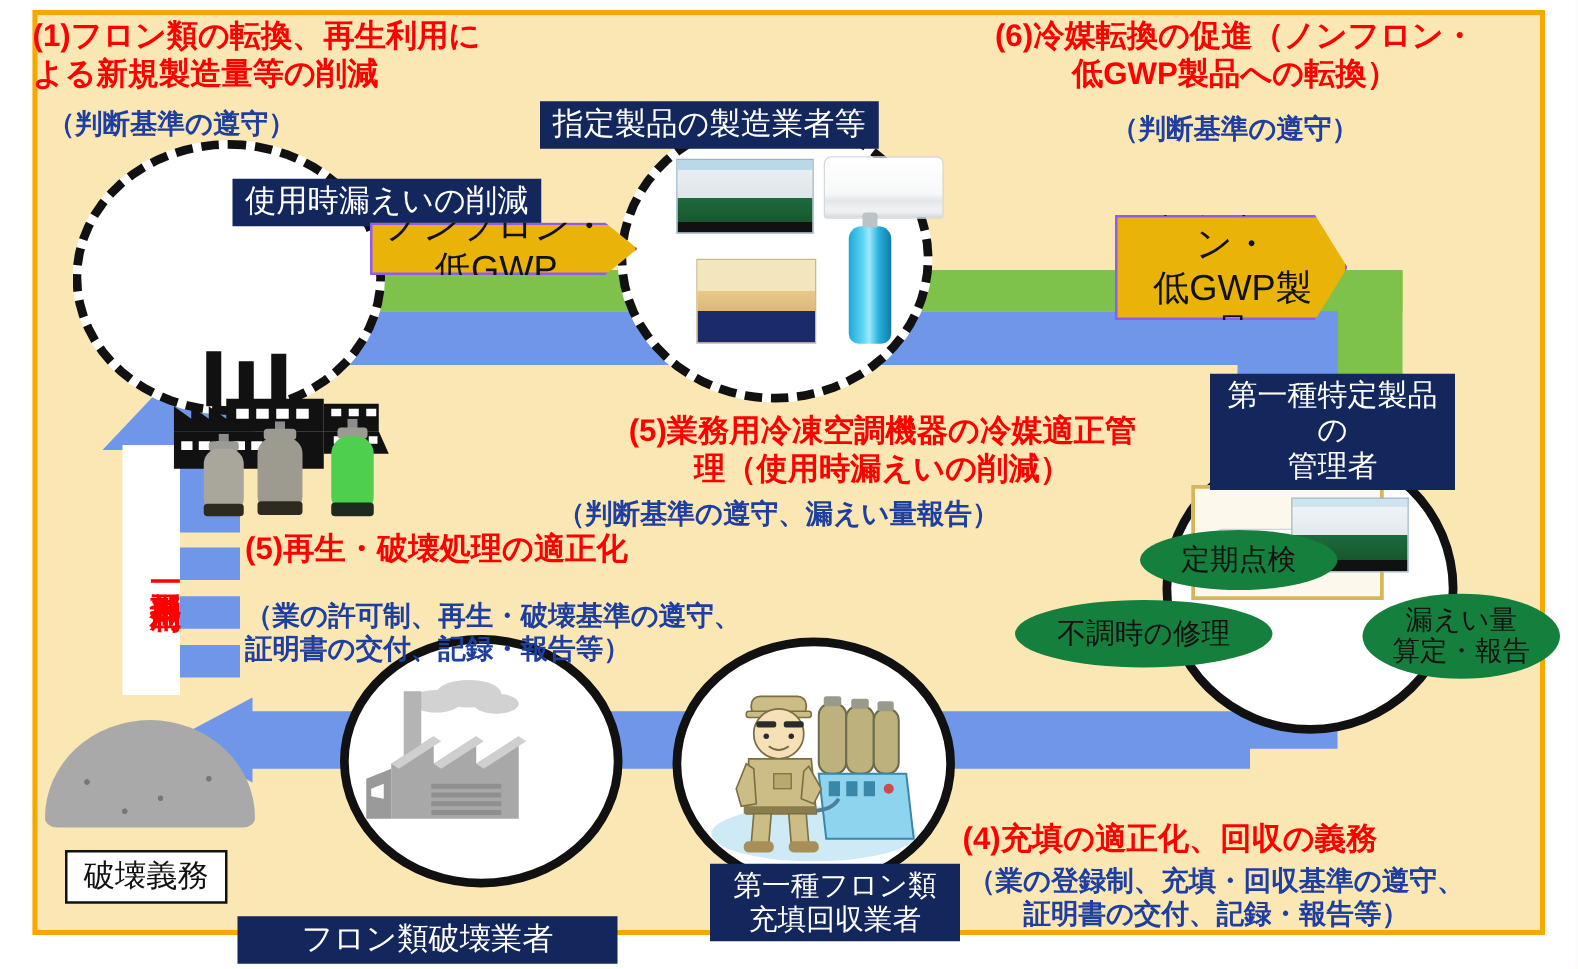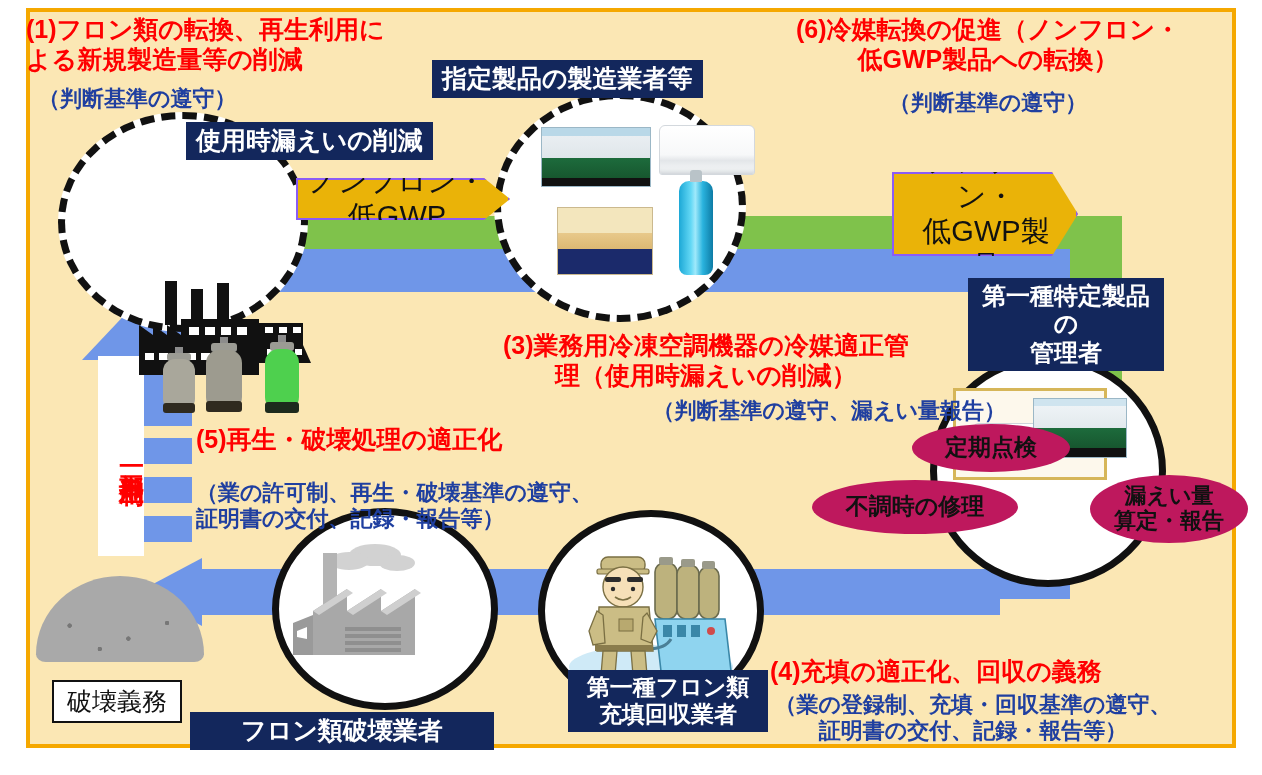--- a/index.html
+++ b/index.html
@@ -113,26 +113,27 @@
   .c-product { left: 494px; top: 92px; width: 238px; height: 216px; }
   .c-manager { left: 930px; top: 355px; width: 222px; height: 218px; }
   .c-destroy { left: 272px; top: 508px; width: 212px; height: 188px; }
   .c-filler { left: 538px; top: 510px; width: 212px; height: 188px; }
 
   
   .navy {
     position: absolute;
     background: #13275c;
     color: #ffffff;
-    font-weight: bold;
+    font-weight: normal;
     text-align: center;
     line-height: 1.18;
     padding: 4px 10px;
     box-sizing: border-box;
     white-space: nowrap;
+    margin-top: 21px;
   }
   .nv-maker  { left: 186px; top: 122px; font-size: 25px; }
   .nv-prod   { left: 432px; top: 60px;  font-size: 25px; }
   .nv-manager{ left: 968px; top: 278px; font-size: 24px; white-space: normal; width: 196px;}
   .nv-recycler { left: 190px; top: 665px; font-size: 25px; }
   .nv-destroyer{ left: 190px; top: 712px; font-size: 25px; width: 304px;}
   .nv-filler { left: 568px; top: 670px; font-size: 23px; white-space: normal; width: 200px;}
 
   
   .wbox {
@@ -164,24 +165,24 @@
     border: 2px solid #8b5cf6;
     clip-path: polygon(0 0, calc(100% - 26px) 0, 100% 50%, calc(100% - 26px) 100%, 0 100%);
   }
   .cv-nonfluoro { left: 296px; top: 178px; width: 214px; height: 42px; }
   .cv-fluoro    { left: 332px; top: 226px; width: 140px; height: 42px; }
   .cv-product   { left: 892px; top: 172px; width: 186px; height: 84px; padding-left: 24px; }
 
   
   .ell {
     position: absolute;
-    background: #be185d;
+    background: #15803d;
     border-radius: 50%;
     color: #111111;
-    font-weight: bold;
+    font-weight: normal;
     display: flex;
     align-items: center;
     justify-content: center;
     text-align: center;
     line-height: 1.12;
   }
   .el-inspect { left: 912px; top: 424px; width: 158px; height: 48px; font-size: 23px; }
   .el-repair  { left: 812px; top: 480px; width: 206px; height: 54px; font-size: 23px; }
   .el-report  { left: 1090px; top: 475px; width: 158px; height: 68px; font-size: 22px; }
 
@@ -196,21 +197,21 @@
     position: absolute;
     color: #1f3fa0;
     font-weight: bold;
     line-height: 1.2;
   }
   .t1       { left: 26px;  top: 14px;  font-size: 25px; }
   .t1sub    { left: 38px;  top: 86px;  font-size: 22px; }
   .t2       { left: 758px; top: 14px;  font-size: 25px; text-align: center; width: 460px;}
   .t2sub    { left: 758px; top: 90px;  font-size: 22px; text-align: center; width: 460px;}
   .t3       { left: 446px; top: 330px; font-size: 25px; width: 520px; text-align: center;}
-  .t3sub    { left: 446px; top: 398px; font-size: 22px; width: 560px; text-align: right;}
+  .t3sub    { left: 446px; top: 398px; font-size: 22px; width: 560px; text-align: left;}
   .t5       { left: 196px; top: 424px; font-size: 25px; }
   .t5sub    { left: 196px; top: 460px; font-size: 22px; margin-top: 20px; }
   .t4       { left: 770px; top: 656px; font-size: 25px; }
   .t4sub    { left: 758px; top: 692px; font-size: 22px; text-align: center; width: 430px;}
 
   
   .pic { position: absolute; }
 
   
   .factory-black { left: 74px; top: 148px; width: 186px; height: 122px; }
@@ -459,21 +460,21 @@
   <div class="wbox wb-destroy-duty">破壊義務</div>
 
   <div class="redtitle t1" style="white-space: pre-line;">(1)フロン類の転換、再生利用に
 よる新規製造量等の削減</div>
   <div class="bluesub t1sub">（判断基準の遵守）</div>
 
   <div class="redtitle t2" style="white-space: pre-line;">(6)冷媒転換の促進（ノンフロン・
 低GWP製品への転換）</div>
   <div class="bluesub t2sub">（判断基準の遵守）</div>
 
-  <div class="redtitle t3" style="white-space: pre-line;">(3)業務用冷凍空調機器の冷媒適正管
+  <div class="redtitle t3" style="white-space: pre-line;">(5)業務用冷凍空調機器の冷媒適正管
 理（使用時漏えいの削減）</div>
   <div class="bluesub t3sub">（判断基準の遵守、漏えい量報告）</div>
 
   <div class="redtitle t5">(5)再生・破壊処理の適正化</div>
   <div class="bluesub t5sub" style="white-space: pre-line;">（業の許可制、再生・破壊基準の遵守、
 証明書の交付、記録・報告等）</div>
 
   <div class="redtitle t4">(4)充填の適正化、回収の義務</div>
   <div class="bluesub t4sub" style="white-space: pre-line;">（業の登録制、充填・回収基準の遵守、
 証明書の交付、記録・報告等）</div>

